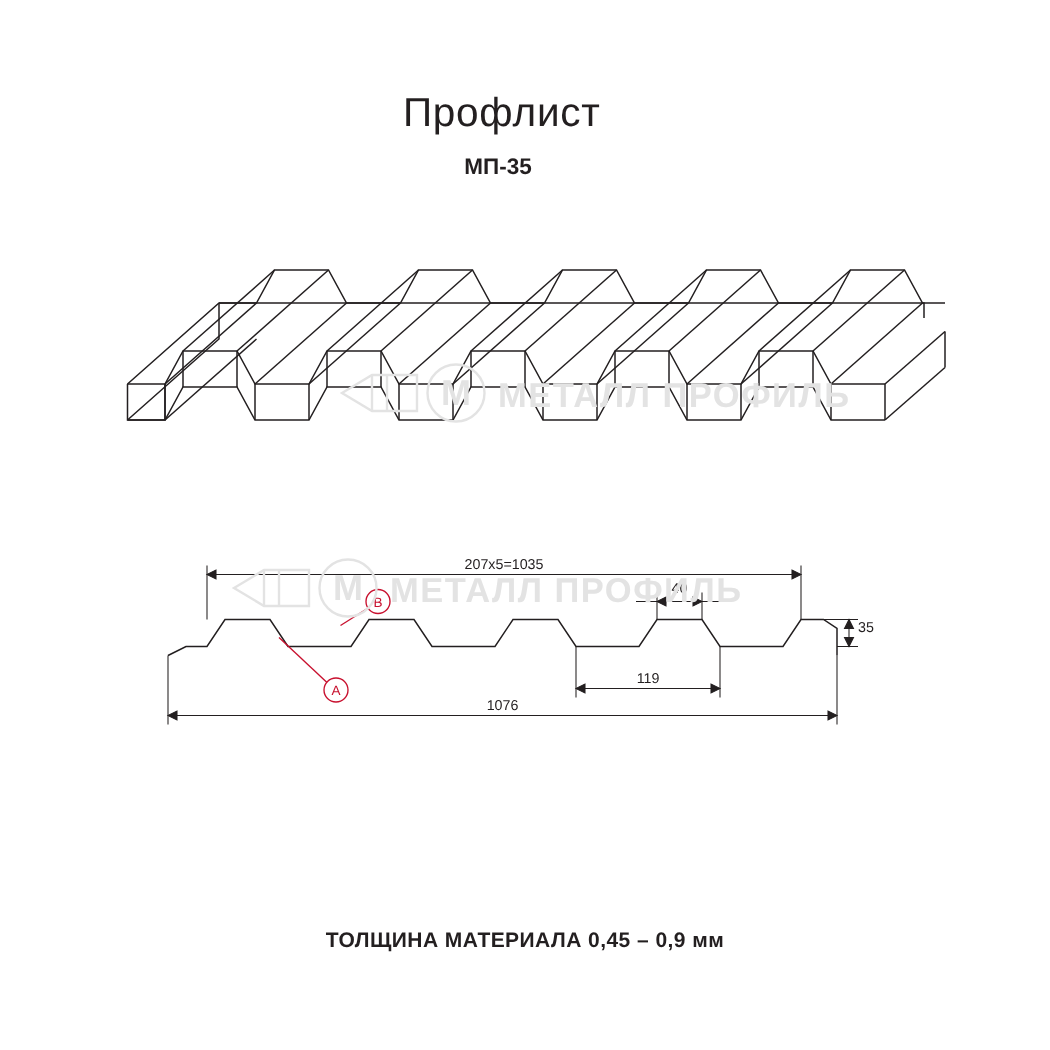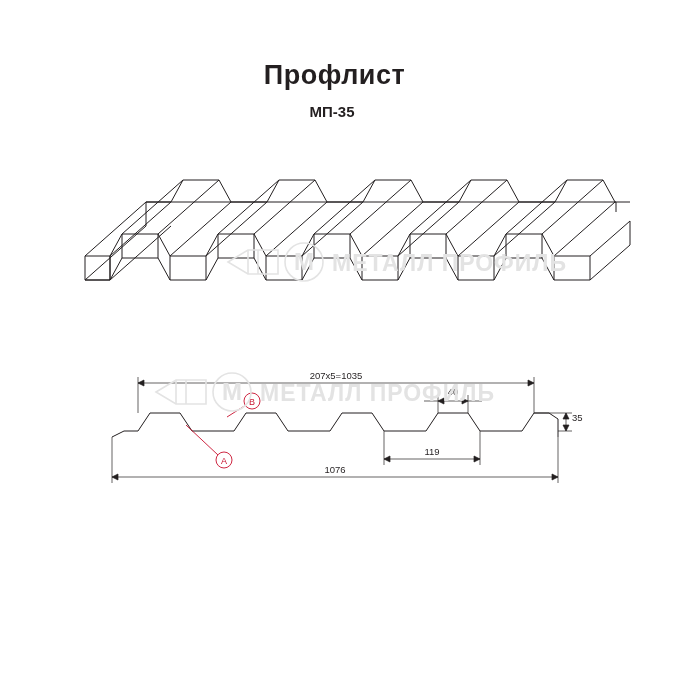--- a/index.html
+++ b/index.html
@@ -20,21 +20,21 @@
     width: 700px;
     height: 700px;
   }
   .title {
     position: absolute;
     top: 60px;
     left: 0;
     width: 669px;
     text-align: center;
     font-size: 27px;
-    font-weight: bold;
+    font-weight: normal;
     letter-spacing: 0.5px;
     color: #231f20;
   }
   .subtitle {
     position: absolute;
     top: 103px;
     left: 0;
     width: 664px;
     text-align: center;
     font-size: 15px;
@@ -257,14 +257,15 @@
         <path d="M 6 34 L 26 22 L 56 22 L 56 46 L 26 46 Z"></path>
         <path d="M 26 22 L 26 46"></path>
         <path d="M 36 22 L 36 46"></path>
       </g>
       <circle cx="82" cy="34" r="19" class="wmshape"></circle>
       <text x="72" y="42" class="wmtxt" style="font-size:24px">М</text>
       <text x="110" y="43" class="wmtxt">МЕТАЛЛ ПРОФИЛЬ</text>
     </svg>
   </div>
 
+  <div class="footer">ТОЛЩИНА МАТЕРИАЛА 0,45 – 0,9 мм</div>
 
 </div>
 
 </body></html>

